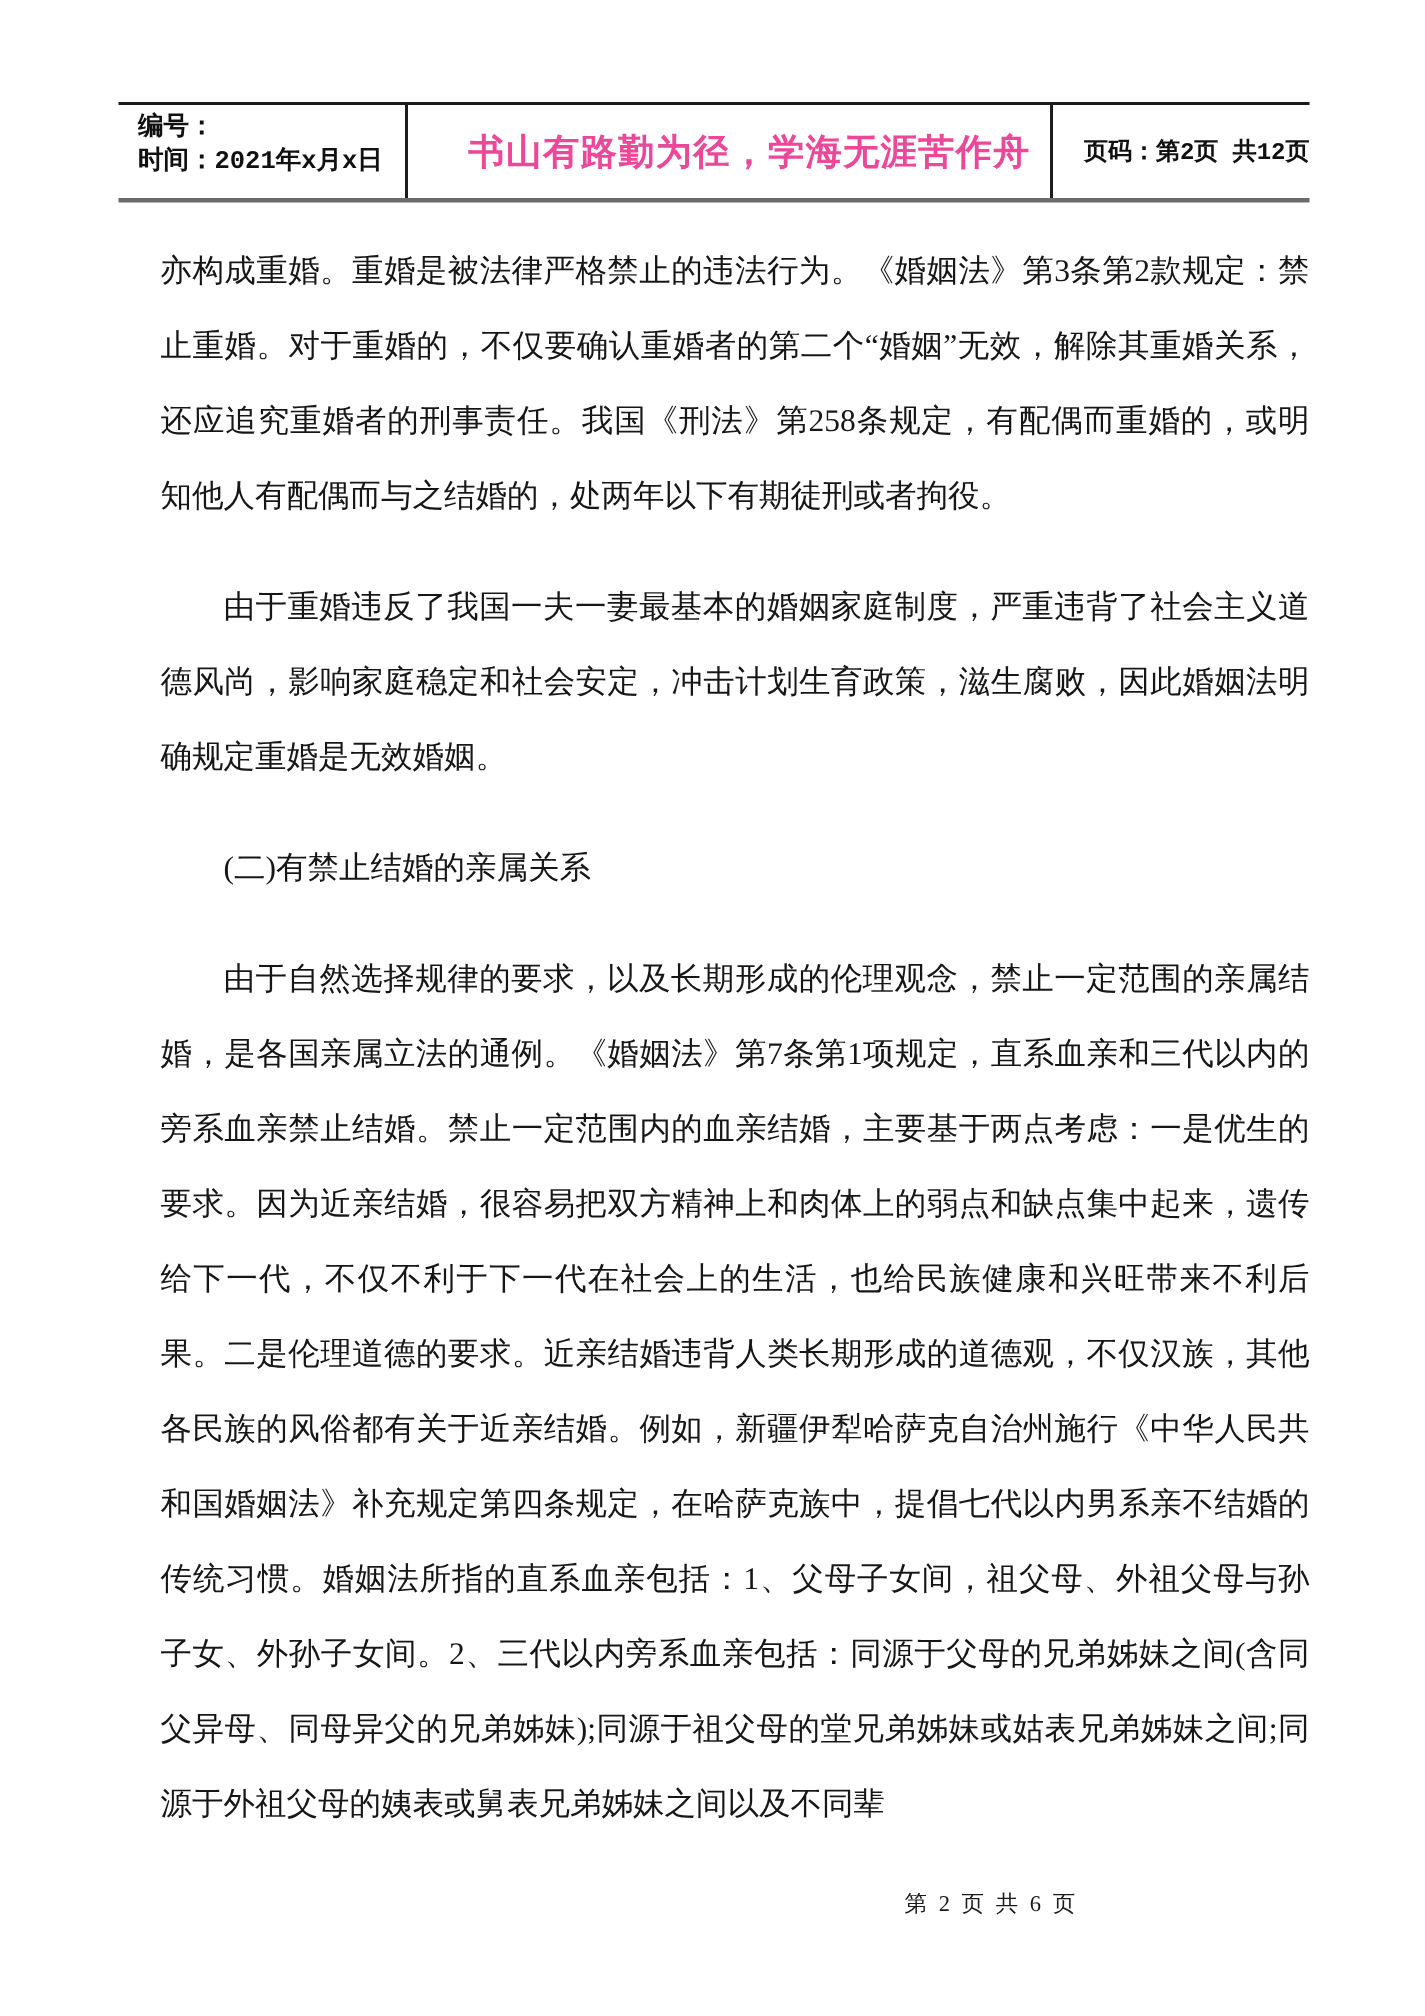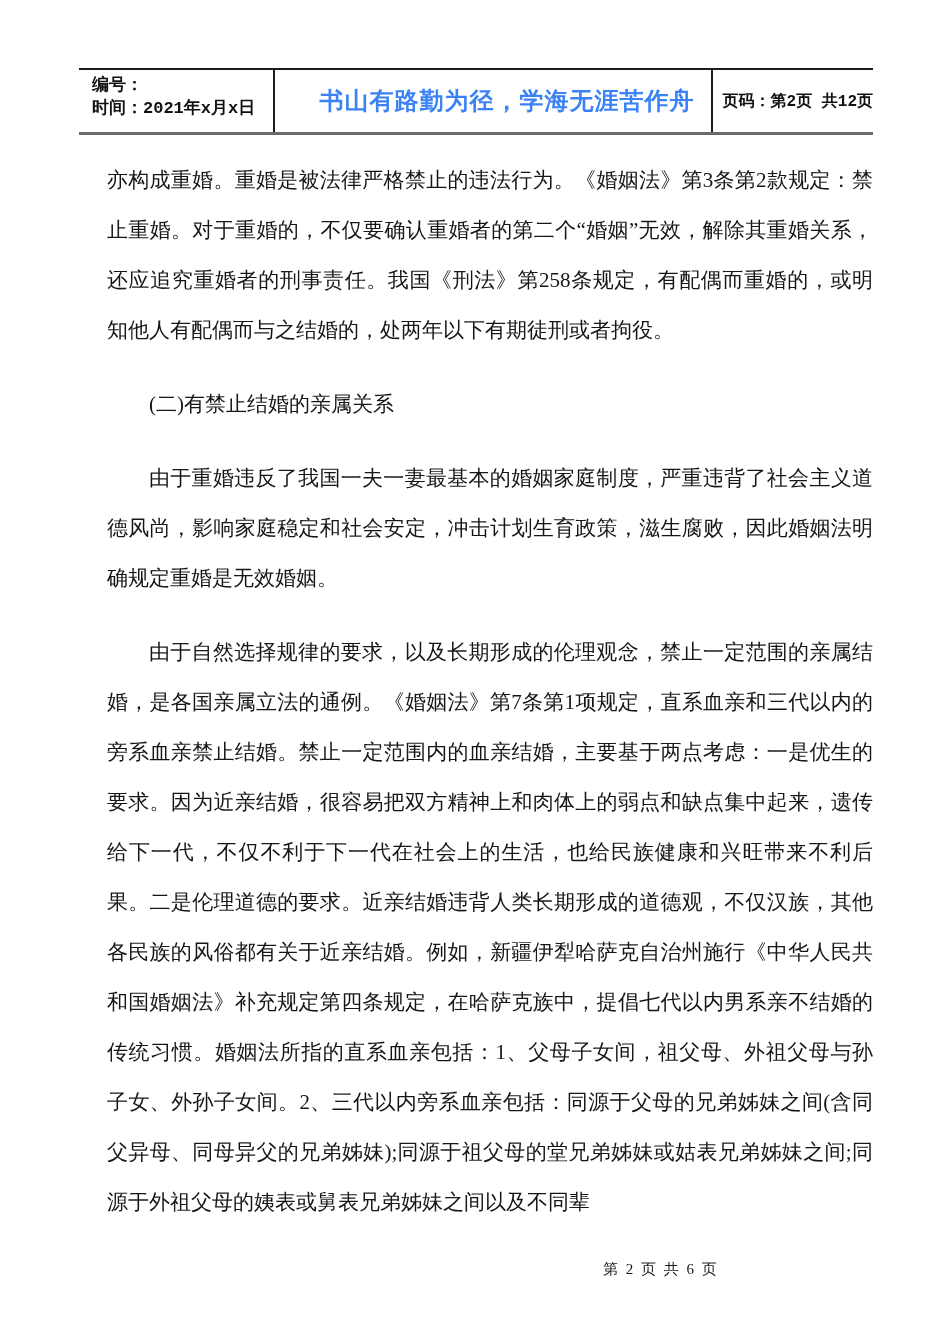--- a/index.html
+++ b/index.html
@@ -36,29 +36,29 @@
     font-weight: bold;
     color: #111111;
     line-height: 23px;
   }
   .header-cell.middle {
     width: 420px;
     border-right: 2px solid #1c1c1c;
     display: flex; align-items: center; justify-content: center;
     font-size: 24px;
     font-weight: bold;
-    color: #3b82f6;
+    color: #ec4899;
     letter-spacing: 1px;
     white-space: nowrap;
     margin-left: 28px;
   }
   .header-cell.right {
     flex: 1;
     display: flex; align-items: center;
-    padding-left: 10px;
+    padding-left: 21px;
     font-size: 16px;
     font-weight: bold;
     color: #111111;
     white-space: nowrap;
   }
 
   
   .doc-body {
     position: absolute;
     left: 107px; top: 155px;
@@ -96,20 +96,20 @@
     <div class="header-cell middle">
       <span>书山有路勤为径，学海无涯苦作舟</span>
     </div>
     <div class="header-cell right">
       <span>页码：第2页 共12页</span>
     </div>
   </div>
 
   <div class="doc-body">
     <p>亦构成重婚。重婚是被法律严格禁止的违法行为。《婚姻法》第3条第2款规定：禁止重婚。对于重婚的，不仅要确认重婚者的第二个“婚姻”无效，解除其重婚关系，还应追究重婚者的刑事责任。我国《刑法》第258条规定，有配偶而重婚的，或明知他人有配偶而与之结婚的，处两年以下有期徒刑或者拘役。</p>
+    <p class="indent">由于重婚违反了我国一夫一妻最基本的婚姻家庭制度，严重违背了社会主义道德风尚，影响家庭稳定和社会安定，冲击计划生育政策，滋生腐败，因此婚姻法明确规定重婚是无效婚姻。</p>
     <p class="indent">(二)有禁止结婚的亲属关系</p>
-    <p class="indent">由于重婚违反了我国一夫一妻最基本的婚姻家庭制度，严重违背了社会主义道德风尚，影响家庭稳定和社会安定，冲击计划生育政策，滋生腐败，因此婚姻法明确规定重婚是无效婚姻。</p>
     <p class="indent">由于自然选择规律的要求，以及长期形成的伦理观念，禁止一定范围的亲属结婚，是各国亲属立法的通例。《婚姻法》第7条第1项规定，直系血亲和三代以内的旁系血亲禁止结婚。禁止一定范围内的血亲结婚，主要基于两点考虑：一是优生的要求。因为近亲结婚，很容易把双方精神上和肉体上的弱点和缺点集中起来，遗传给下一代，不仅不利于下一代在社会上的生活，也给民族健康和兴旺带来不利后果。二是伦理道德的要求。近亲结婚违背人类长期形成的道德观，不仅汉族，其他各民族的风俗都有关于近亲结婚。例如，新疆伊犁哈萨克自治州施行《中华人民共和国婚姻法》补充规定第四条规定，在哈萨克族中，提倡七代以内男系亲不结婚的传统习惯。婚姻法所指的直系血亲包括：1、父母子女间，祖父母、外祖父母与孙子女、外孙子女间。2、三代以内旁系血亲包括：同源于父母的兄弟姊妹之间(含同父异母、同母异父的兄弟姊妹);同源于祖父母的堂兄弟姊妹或姑表兄弟姊妹之间;同源于外祖父母的姨表或舅表兄弟姊妹之间以及不同辈</p>
   </div>
 
   <div class="doc-footer">第 2 页 共 6 页</div>
 
 </div>
 
 </body></html>

